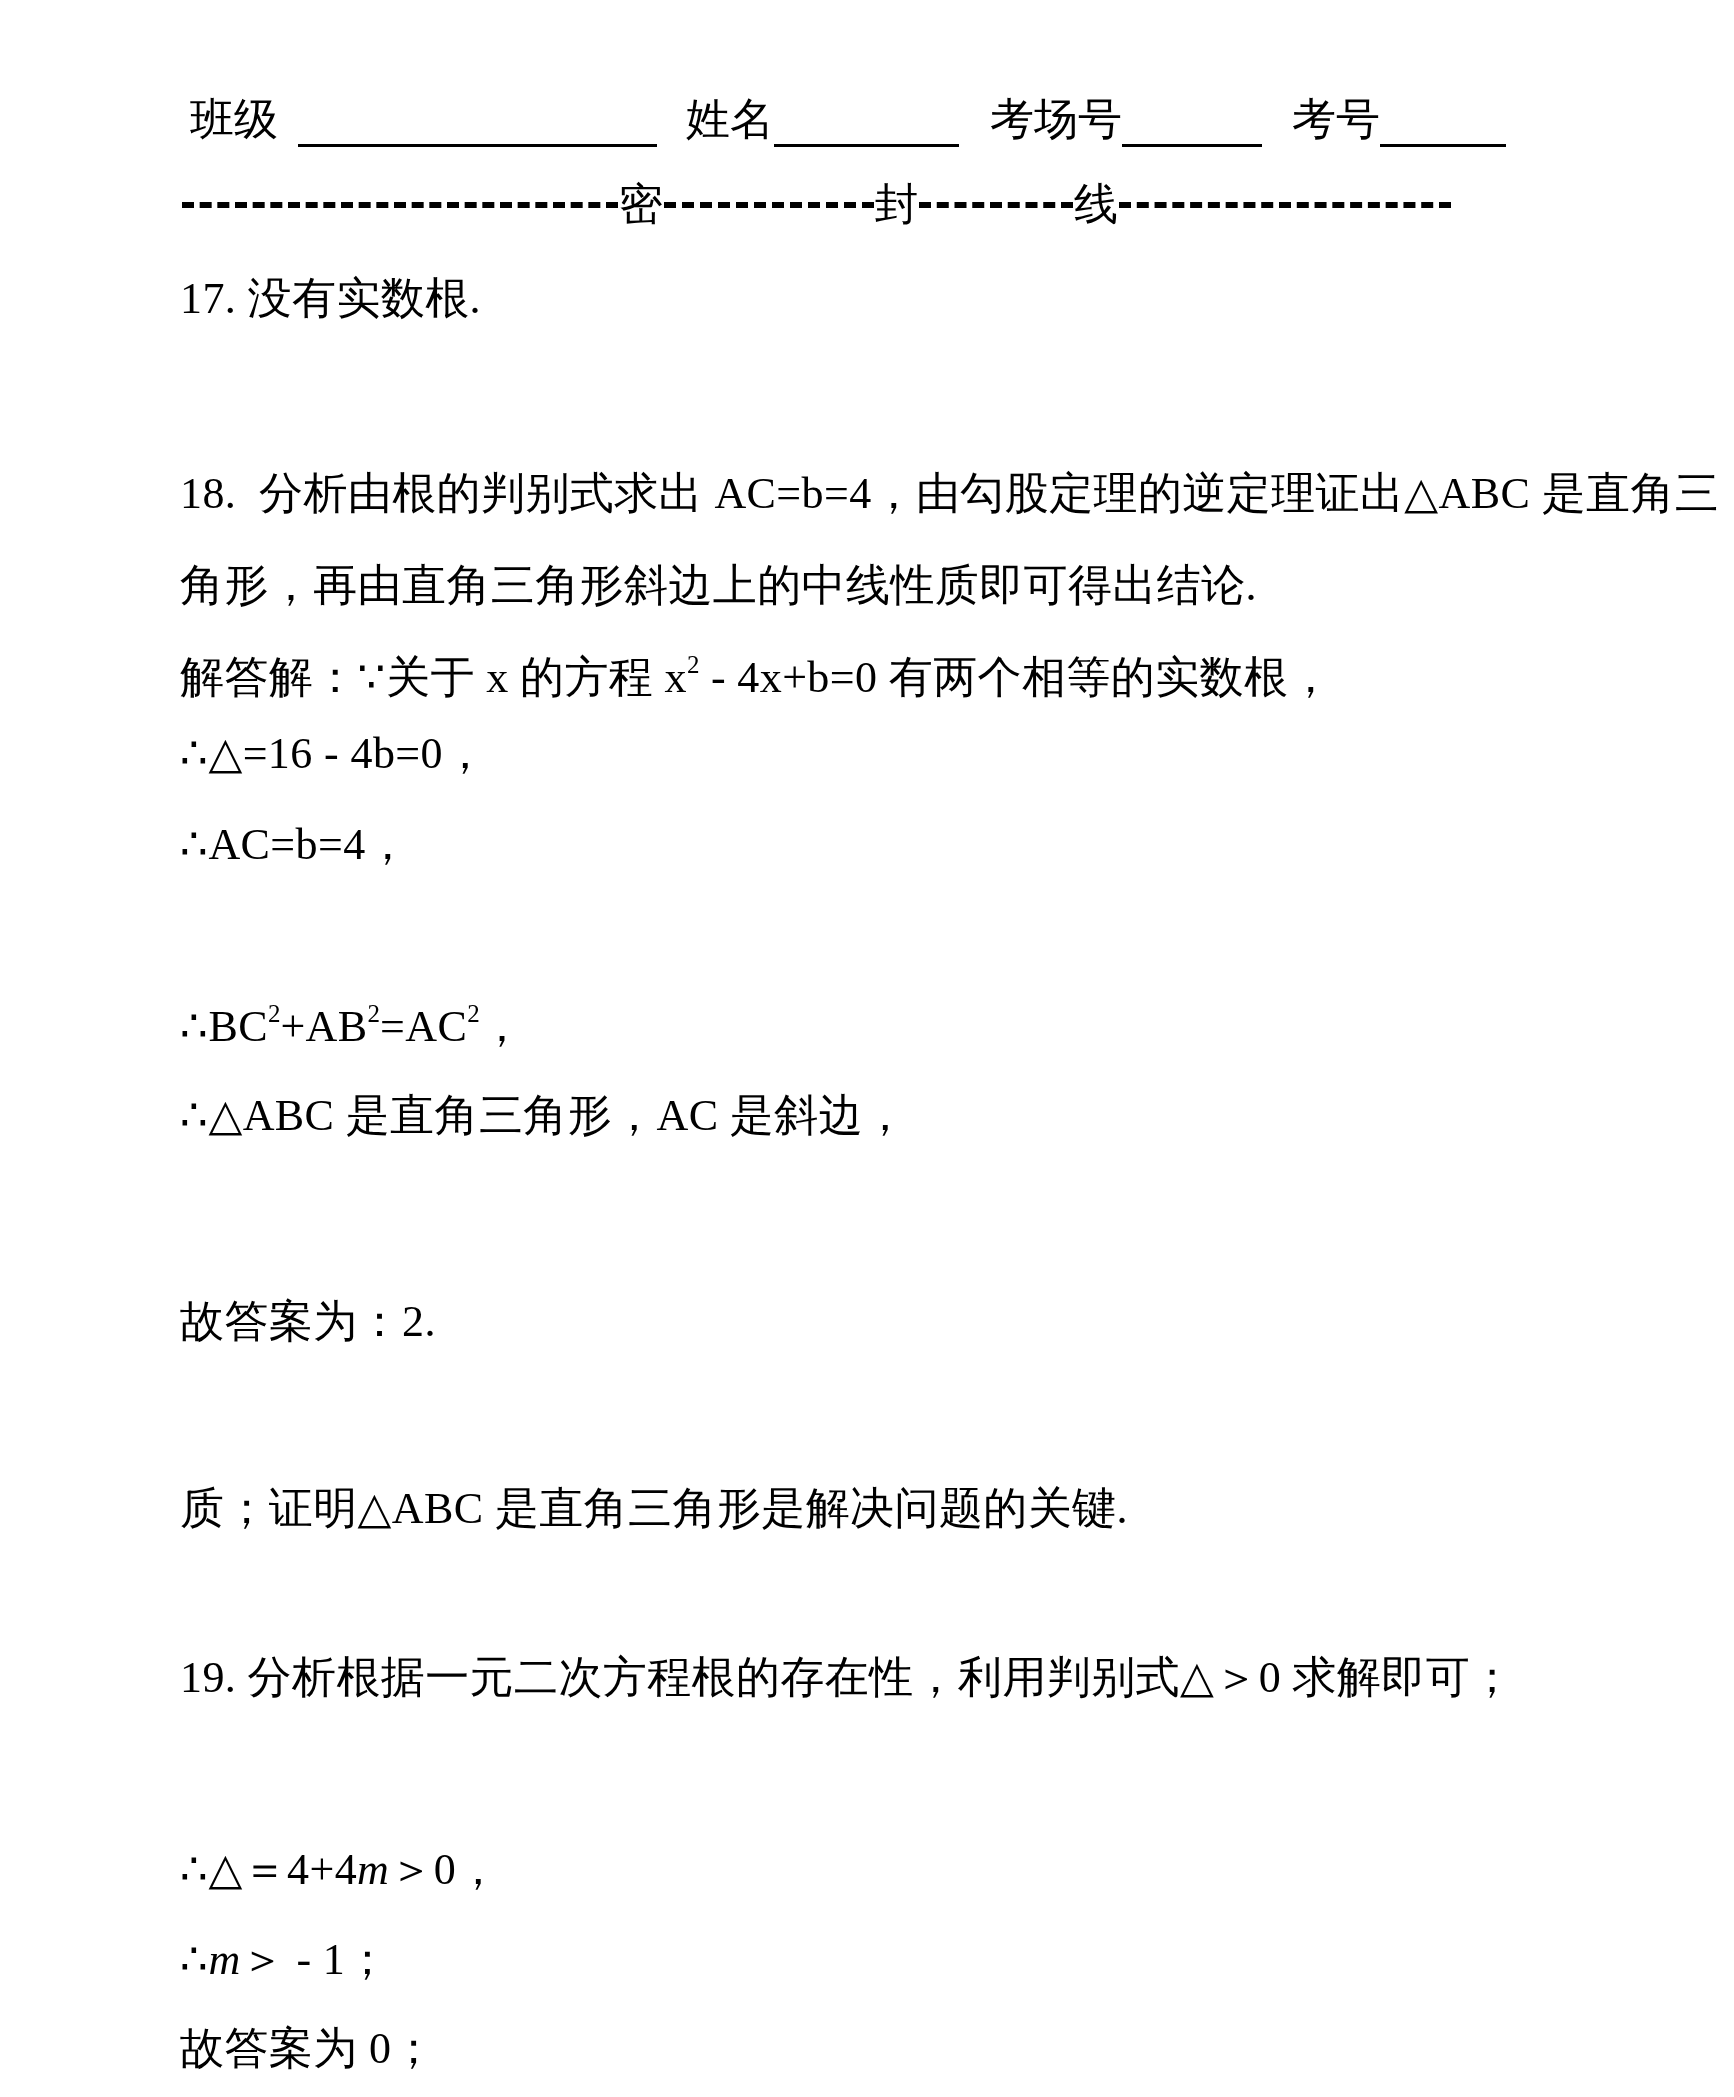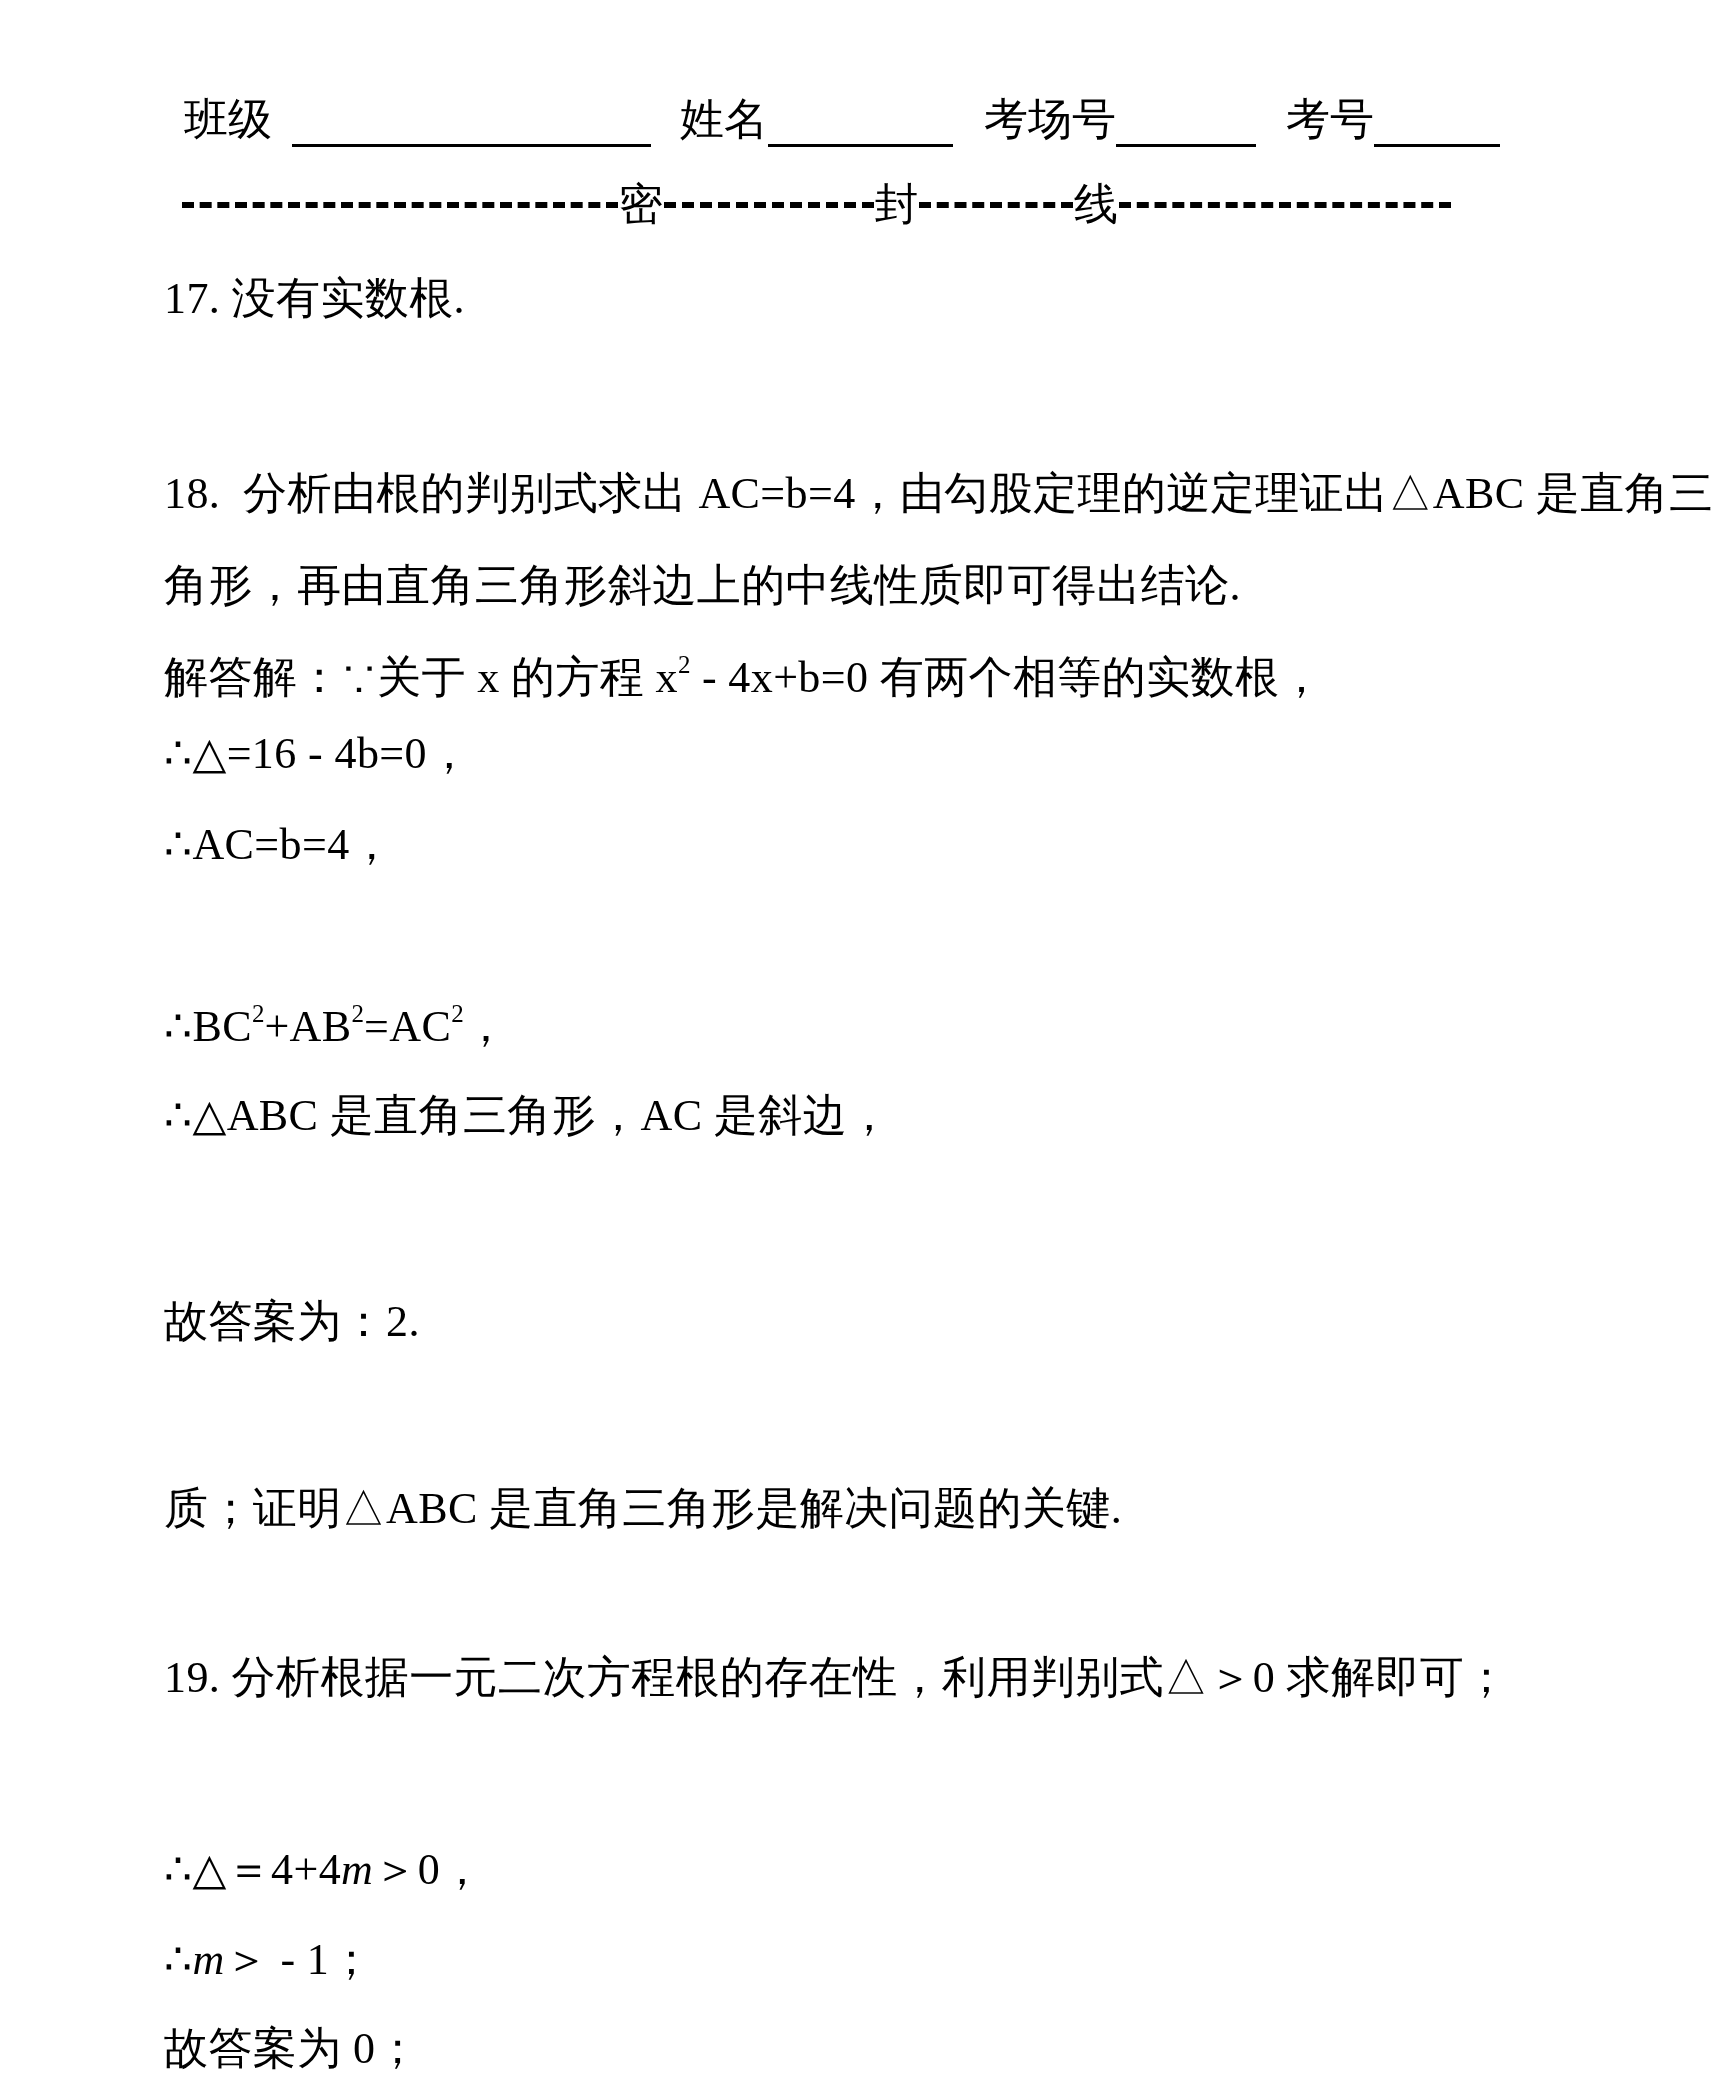--- a/index.html
+++ b/index.html
@@ -8,32 +8,31 @@
     width:1734px; height:2453px;
     background:#ffffff;
     overflow:hidden;
     font-family:"Liberation Serif","DejaVu Serif","DejaVu Sans",serif;
     color:#000;
   }
 
   
   .ln {
     position:absolute;
-    left:164px;
+    left:180px;
     font-size:44px;
     line-height:47px;
     white-space:pre;
     letter-spacing:0.4px;
-    font-family:Liberation Serif, serif;
   }
 
   
   .header-row {
     position:absolute;
-    top:96px; left:184px;
+    top:96px; left:190px;
     font-size:44px;
     line-height:47px;
     white-space:pre;
     text-align:right;
   }
   .header-row .lbl { display:inline-block; }
   .blank {
     display:inline-block;
     height:4.2px;
     border-bottom:3.8px solid #000;

